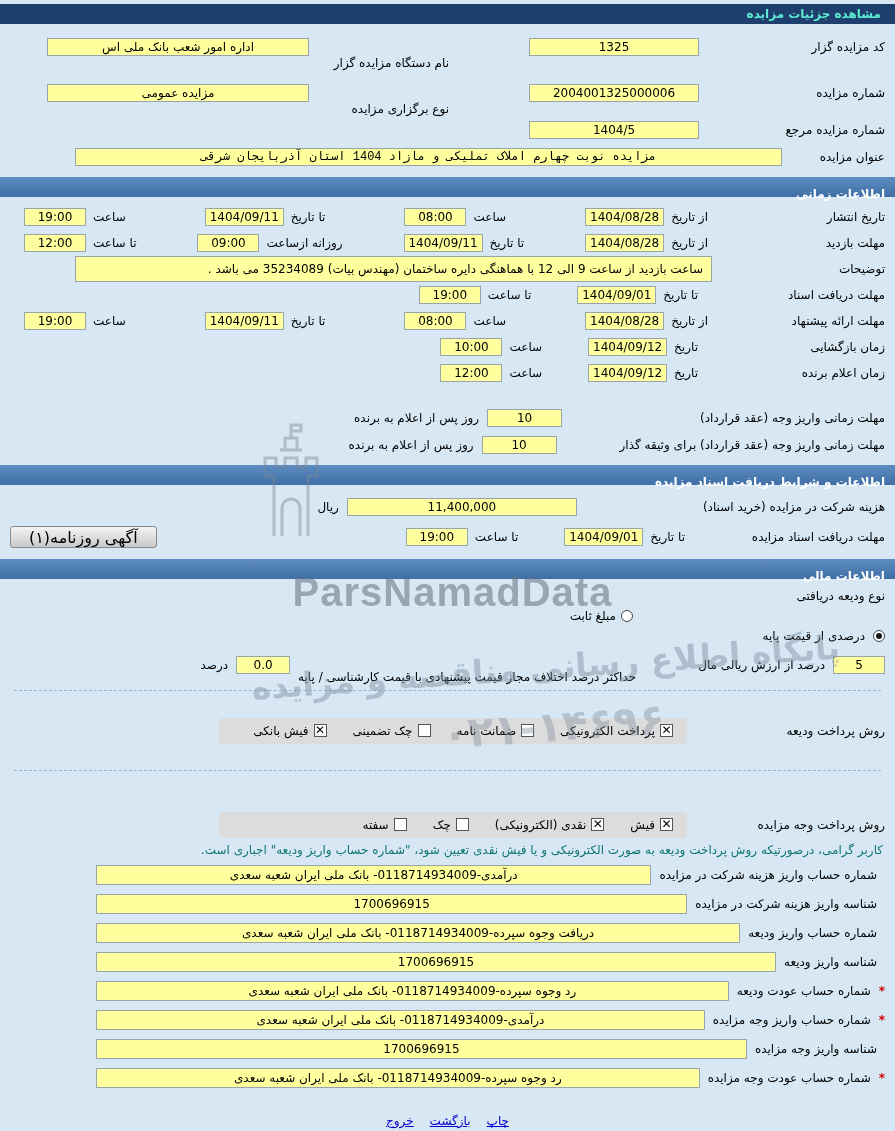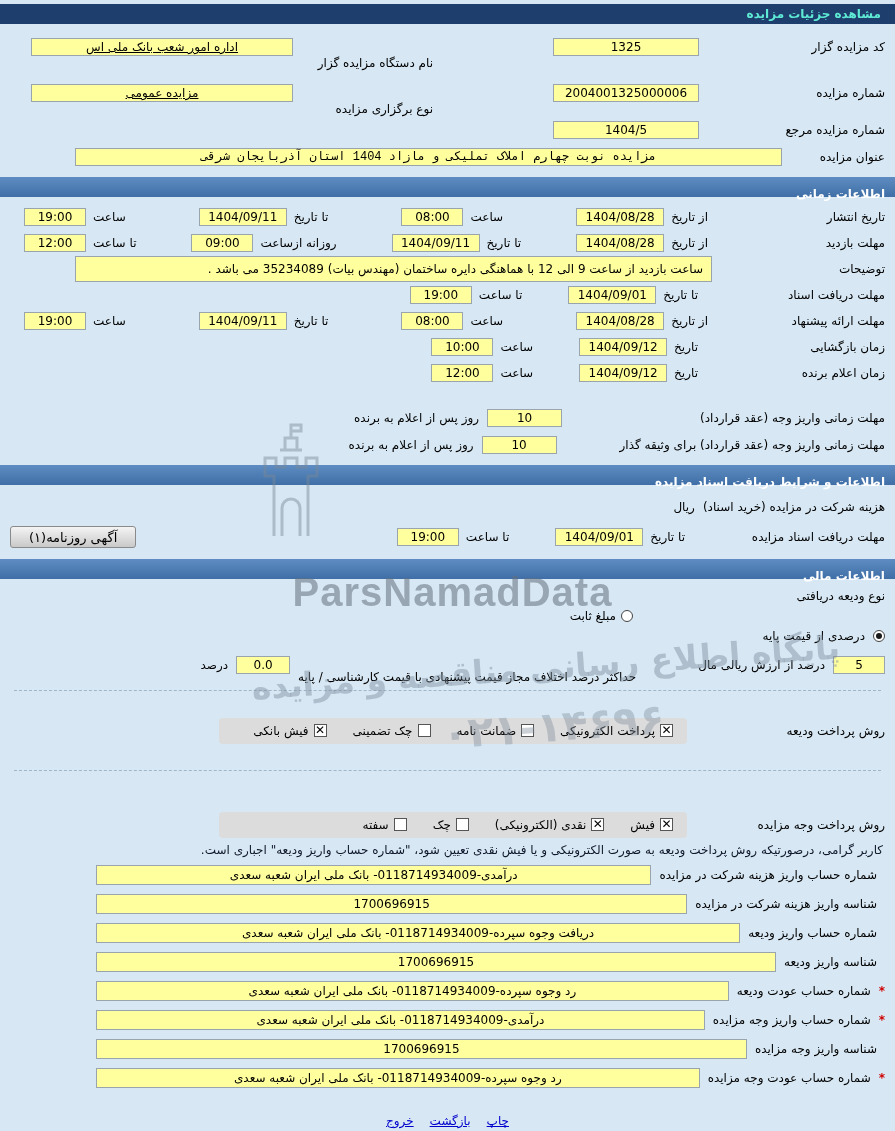--- a/index.html
+++ b/index.html
@@ -18,56 +18,56 @@
   .trow{min-height:26px;}
   .h20{min-height:20px;}
   .lbl{flex:none;white-space:nowrap;}
   .w178{width:178px;}
   .w165{width:165px;}
   .w150{width:150px;}
   .w95{width:95px;}
   .lbl2{width:132px;margin-right:72px;margin-top:32px;}
   .ybox{background:#ffff9e;border:1px solid #9aa4ad;height:18px;display:inline-flex;
     align-items:center;justify-content:center;padding:0 4px;white-space:nowrap;flex:none;}
-  .w170{width:146px;margin-left:40px;}
-  .w260{width:262px;text-decoration:underline;}
+  .w170{width:170px;}
+  .w260{width:262px;}
   .w52{width:52px;}
   .w54{width:54px;}
   .w75{width:75px;}
   .w230{width:230px;}
-  .date{width:88px;}
+  .date{width:79px;}
   .time{width:62px;}
   .seg{display:flex;align-items:center;gap:7px;flex:none;}
   .spread{flex:1;display:flex;align-items:center;justify-content:space-between;
     margin-left:14px;margin-right:4px;}
   .cluster{display:flex;align-items:center;gap:46px;margin-right:14px;}
   .fullbox{flex:1;margin-left:65px;justify-content:center;font-family:Liberation Mono, monospace;}
   .notesbox{flex:1;margin-left:65px;justify-content:flex-start;padding:12px 8px;}
   .gapR{margin-right:54px;margin-top:24px;}
   .m130{margin-right:130px;}
   .m55{margin-right:55px;}
   .m118{margin-right:118px;}
   .btn{background:linear-gradient(180deg,#f4f4f4,#c9c9c9);border:1px solid #8a8a8a;
     border-radius:3px;height:22px;padding:0 18px;display:inline-flex;align-items:center;
-    font-size:13px;cursor:pointer;margin-right:auto;font-family:inherit;}
+    font-size:16px;cursor:pointer;margin-right:auto;font-family:inherit;}
   .radio{width:12px;height:12px;border:1px solid #444;border-radius:50%;background:#fff;
     display:inline-block;position:relative;flex:none;cursor:pointer;}
   .radio.checked::after{content:"";position:absolute;top:2px;left:2px;right:2px;bottom:2px;
     background:#1a1a1a;border-radius:50%;}
   .cb{width:13px;height:13px;border:1px solid #555;background:#fff;display:inline-flex;
     align-items:center;justify-content:center;font-size:12px;line-height:1;flex:none;cursor:pointer;}
   .cb.checked::after{content:"\2715";font-weight:bold;margin-top:-1px;}
   .cbitem{display:flex;align-items:center;gap:5px;flex:none;}
   .opt2{margin-right:252px;}
   .greybox{background:#dcdcdc;border-radius:4px;height:26px;display:flex;align-items:center;
     column-gap:26px;padding:0 14px;width:468px;margin-right:40px;}
   .dash{border-top:1px dashed #9fb6c9;margin:6px 14px;}
   .mt26{margin-top:26px;}
   .mt40{margin-top:40px;}
-  .notice{color:#0f172a;padding:5px 12px 3px;font-size:12px;}
+  .notice{color:#0f766e;padding:5px 12px 3px;font-size:12px;}
   .acc{min-height:29px;}
   .star{color:#d00000;font-weight:bold;flex:none;}
   .accbox{flex:1;margin-left:86px;height:20px;justify-content:center;}
   .footer{display:flex;justify-content:center;column-gap:16px;margin-top:22px;}
   .footer a{color:#0000cc;text-decoration:underline;cursor:pointer;font-size:12px;}
   
   .wm{position:absolute;top:0;left:0;right:0;bottom:0;z-index:5;pointer-events:none;}
   .wm-brand{position:absolute;top:570px;left:10px;right:0;text-align:center;font-size:40px;
     font-weight:bold;color:rgba(100,112,125,0.55);letter-spacing:1px;
     font-family:Liberation Sans, sans-serif;direction:ltr;}
@@ -226,20 +226,21 @@
       <span class="ybox w75 m55">10</span>
       <span>روز پس از اعلام به برنده</span>
     </div>
   </div>
 
   <div class="secbar">اطلاعات و شرایط دریافت اسناد مزایده</div>
 
   <div>
     <div class="row" style="min-height:30px;">
       <span class="lbl">هزینه شرکت در مزایده (خرید اسناد)</span>
+      <span class="ybox w230 m118">11,400,000</span>
       <span>ریال</span>
     </div>
     <div class="row" style="min-height:30px;">
       <span class="lbl w178">مهلت دریافت اسناد مزایده</span>
       <div class="cluster">
         <span class="seg">
             <span>تا تاریخ</span>
             <span class="ybox date">1404/09/01</span>
           </span>
         <span class="seg">

